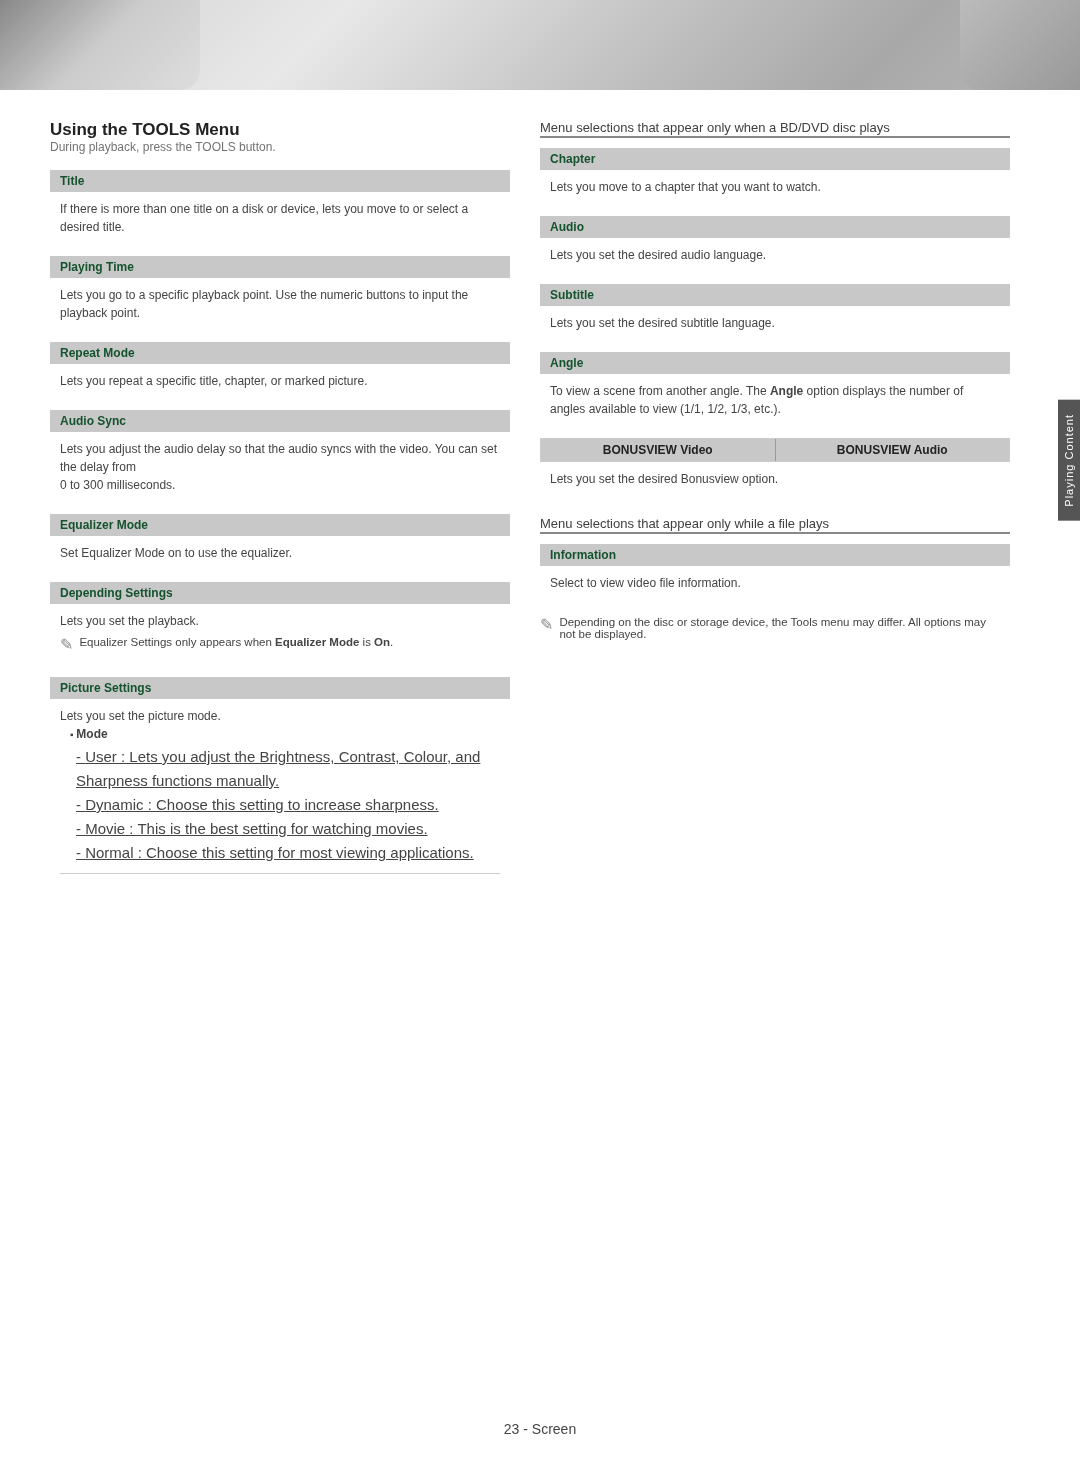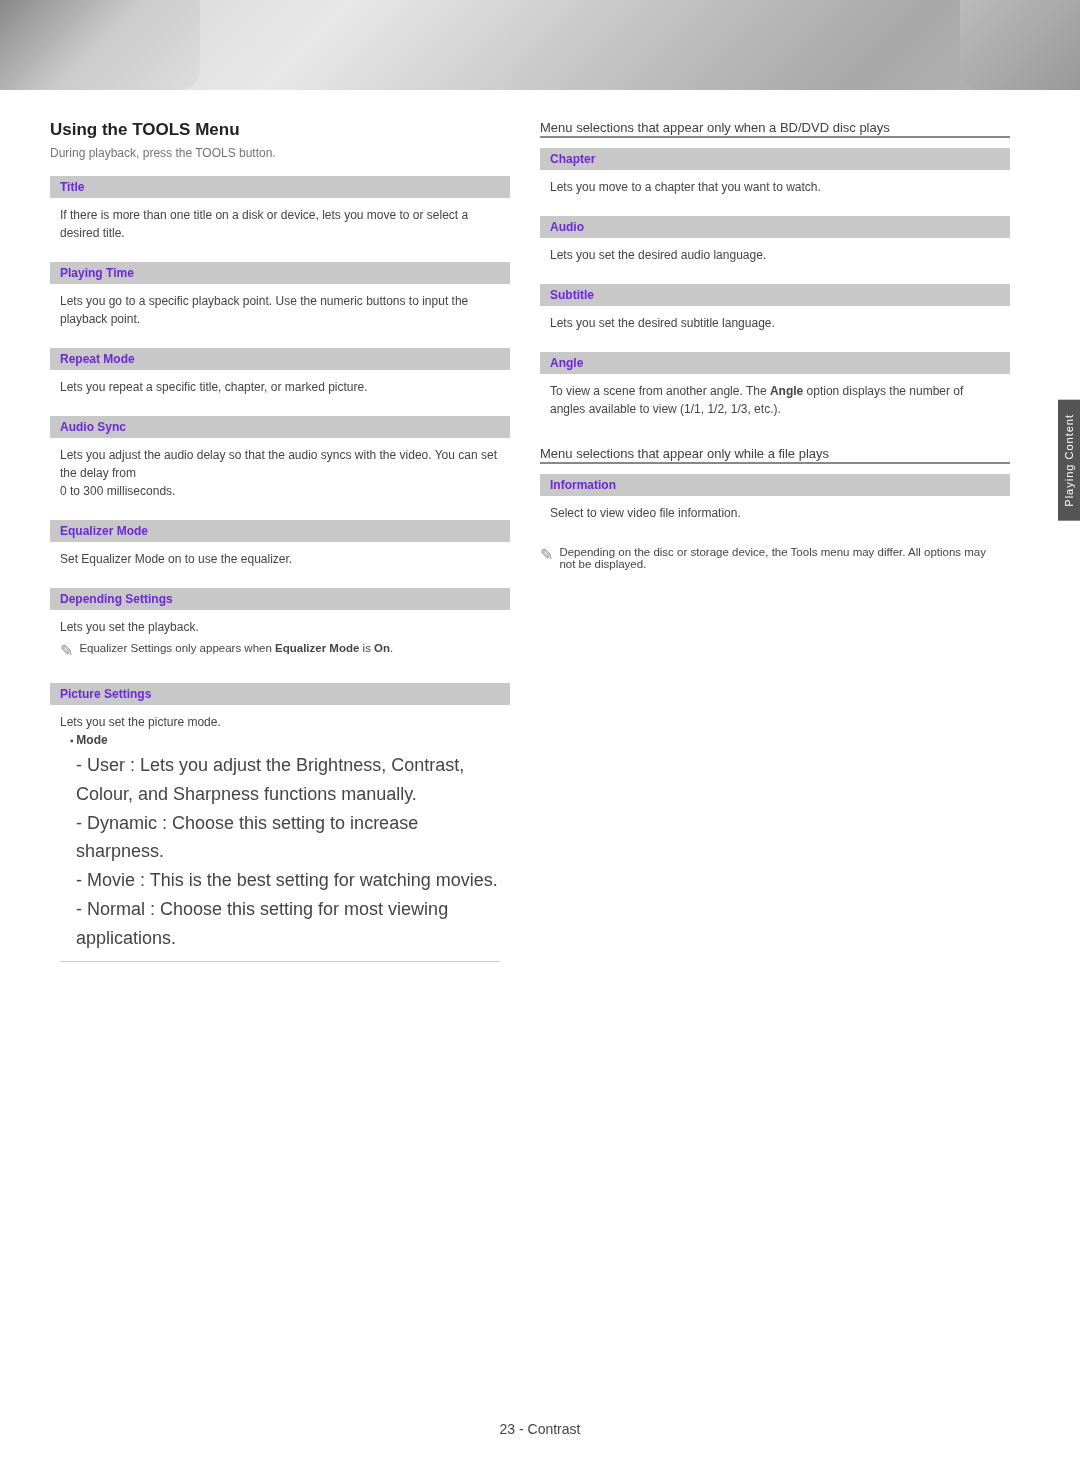--- a/index.html
+++ b/index.html
@@ -53,37 +53,36 @@
     .right-column {
       flex: 1;
       padding-right: 20px;
     }
 
     
     .section-title {
       font-size: 17px;
       font-weight: bold;
       color: #222;
-      margin-bottom: 6px;
       border-bottom: none;
     }
 
     .section-subtitle {
       font-size: 12px;
       color: #737373;
       margin-bottom: 16px;
     }
 
     
     .item-label {
       background: #c8c8c8;
       padding: 4px 10px;
       font-size: 12px;
       font-weight: bold;
-      color: #6d28d9;
+      color: #14532d;
       margin-bottom: 0;
     }
 
     .item-content {
       padding: 8px 10px 12px 10px;
       font-size: 12px;
       color: #444;
       line-height: 1.5;
     }
 
@@ -158,23 +157,24 @@
     .bullet-list li::before {
       content: '▪ ';
       font-size: 10px;
     }
     .sub-list {
       padding-left: 16px;
       margin-top: 2px;
     }
     .sub-list li {
       list-style: none;
-      font-size: 18px;
+      font-size: 15px;
       color: #444;
       line-height: 1.6;
+      text-decoration: underline;
     }
     .sub-list li::before {
       content: '- ';
     }
 
     
     .page-footer {
       position: absolute;
       bottom: 30px;
       left: 0; right: 0;
@@ -273,34 +273,41 @@
     <div class="item-block">
       <div class="item-label">Subtitle</div>
       <div class="item-content">Lets you set the desired subtitle language.</div>
     </div>
 
     <div class="item-block">
       <div class="item-label">Angle</div>
       <div class="item-content">To view a scene from another angle. The <span class="bold">Angle</span> option displays the number of angles available to view (1/1, 1/2, 1/3, etc.).</div>
     </div>
 
+    <div class="item-block">
+      <div class="bonusview-row">
+        <div class="bonusview-cell">BONUSVIEW Video</div>
+        <div class="bonusview-cell">BONUSVIEW Audio</div>
+      </div>
+      <div class="item-content">Lets you set the desired Bonusview option.</div>
+    </div>
 
     <div class="right-section-heading" style="margin-top:16px;">
       <span>Menu selections that appear only while a file plays</span>
     </div>
 
 
     <div class="item-block">
       <div class="item-label">Information</div>
       <div class="item-content">Select to view video file information.</div>
     </div>
 
     <div class="note" style="margin-top:12px; padding-right:10px;">
       <span class="note-icon">✎</span>
       <span>Depending on the disc or storage device, the Tools menu may differ. All options may not be displayed.</span>
     </div>
 
   </div>
 </div>
 
 <div class="page-footer">
-  <span>23</span> - <span>Contrast</span>
+  <span>23</span> - <span>Screen</span>
 </div>
 
 </body></html>

